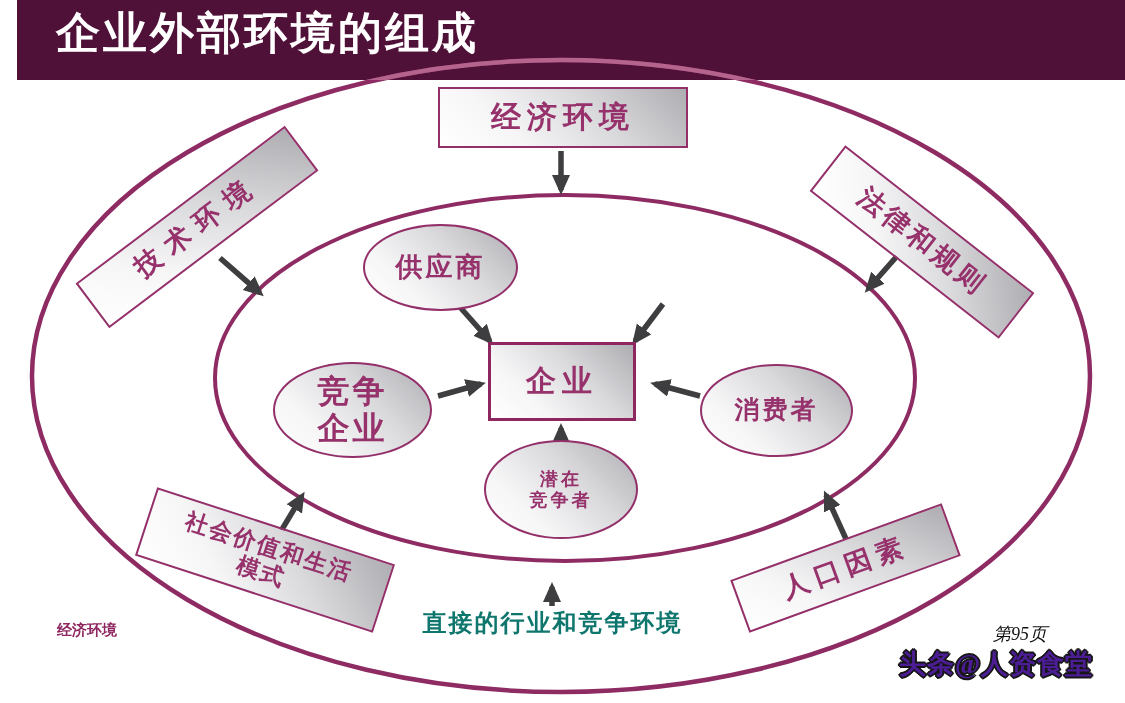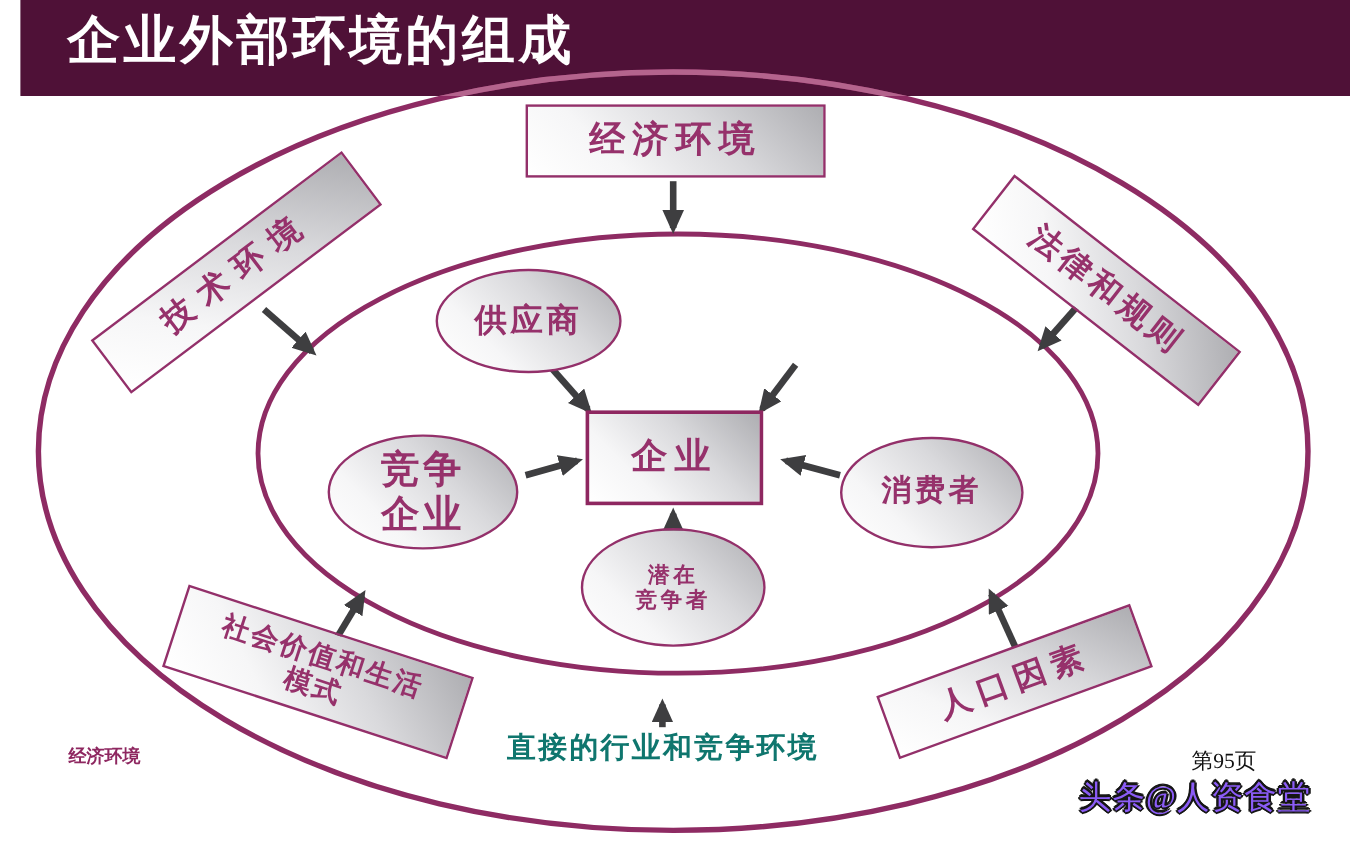--- a/index.html
+++ b/index.html
@@ -34,23 +34,23 @@
   .ell-substitute{left:597px;top:225px;width:154px;height:85px;font-size:27px;letter-spacing:3px;}
   .ell-competitor{left:273px;top:362px;width:159px;height:96px;font-size:32px;letter-spacing:3px;}
   .ell-consumer{left:700px;top:364px;width:153px;height:93px;font-size:25px;letter-spacing:3px;justify-content:center;}
   .ell-potential{left:484px;top:440px;width:154px;height:99px;font-size:18px;letter-spacing:3px;font-family:Liberation Serif, serif;}
   .box-enterprise{left:488px;top:342px;width:148px;height:79px;font-size:30px;letter-spacing:6px;
          border-width:3px;border-color:#8E2760;}
   
   .caption{position:absolute;left:0;top:607px;width:1105px;text-align:center;z-index:3;
          font-size:24px;font-weight:bold;color:#0f766e;letter-spacing:2px;}
   .footer-left{position:absolute;left:57px;top:621px;font-size:15px;font-weight:bold;color:#8E2760;z-index:3;}
-  .page-num{position:absolute;left:993px;top:622px;font-size:18px;color:#111;z-index:3;}
-  .watermark{position:absolute;left:899px;top:646px;font-size:27px;font-weight:normal;z-index:3;
-         color:#8b5cf6;letter-spacing:1px;white-space:nowrap;
+  .page-num{position:absolute;left:993px;top:622px;font-size:18px;color:#111;z-index:3;font-style:italic;}
+  .watermark{position:absolute;left:899px;top:646px;font-size:27px;font-weight:bold;z-index:3;
+         color:#4c1d95;letter-spacing:1px;white-space:nowrap;
          text-shadow:-2px 0 #161616,2px 0 #161616,0 -2px #161616,0 2px #161616,
                      -1px -1px #161616,1px 1px #161616,-1px 1px #161616,1px -1px #161616;}
 </style>
 </head>
 <body>
 
 <div class="slide">
 
   <div class="header">
     <div class="title">企业外部环境的组成</div>

